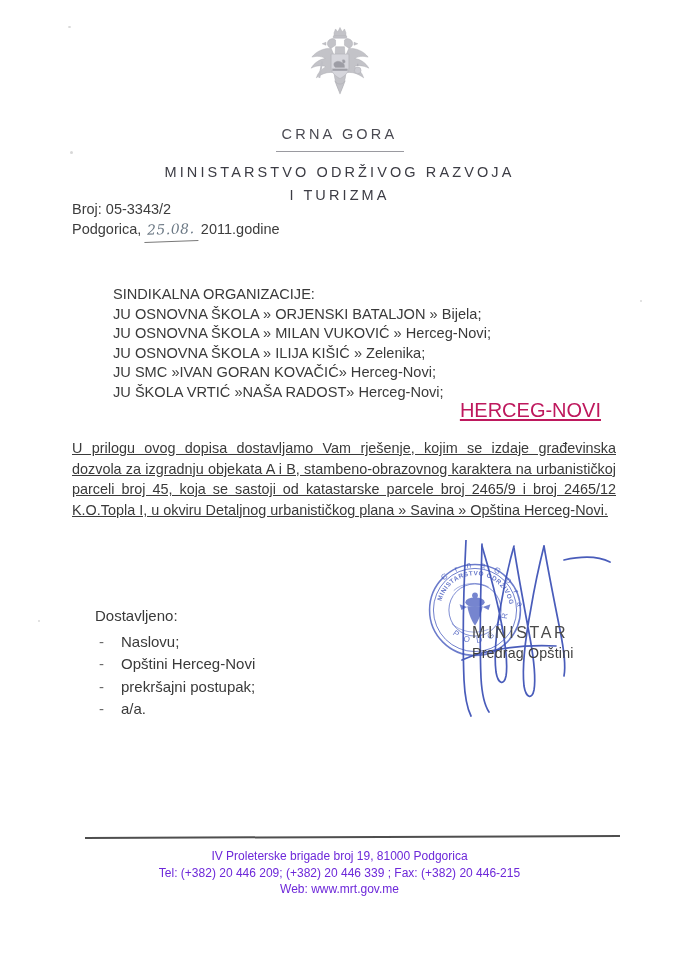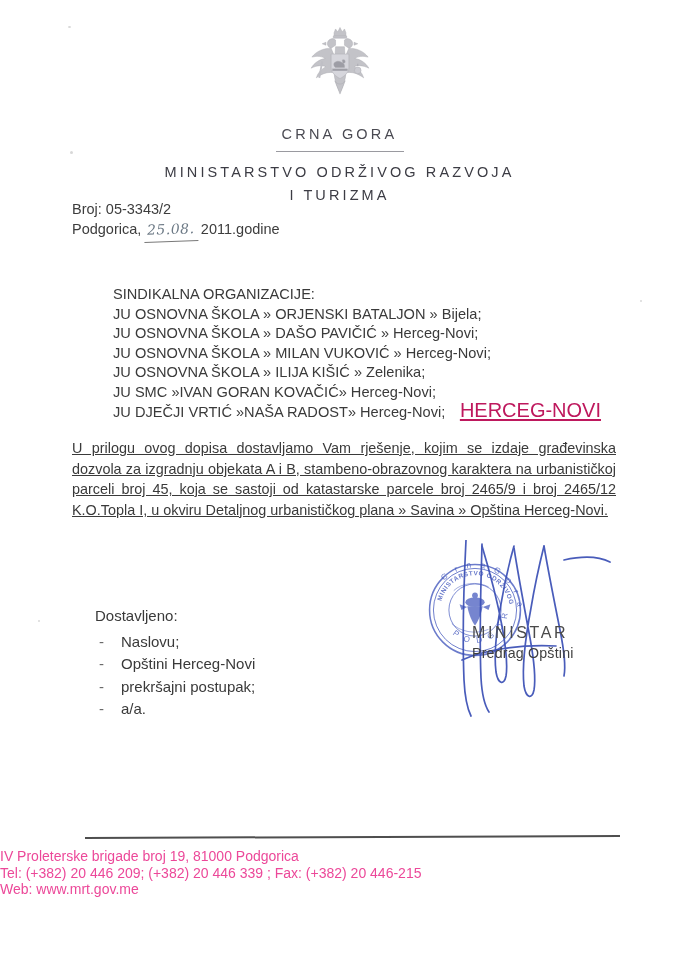--- a/index.html
+++ b/index.html
@@ -213,24 +213,24 @@
     width: 535px;
     height: 2px;
     background: #4e4e4e;
     transform: rotate(-0.22deg);
   }
   #footer {
     position: absolute;
     left: 0;
     top: 848px;
     width: 679px;
-    text-align: left;
-    font-size: 14px;
+    text-align: center;
+    font-size: 12px;
     line-height: 16.5px;
-    color: #ec4899;
+    color: #6d28d9;
   }
 </style>
 </head>
 <body>
 
 <div id="page">
 
   <div class="speckle" style="left:68px;top:26px;width:3px;height:2px;"></div>
   <div class="speckle" style="left:70px;top:151px;width:3px;height:3px;"></div>
   <div class="speckle" style="left:640px;top:300px;width:2px;height:2px;"></div>
@@ -278,25 +278,24 @@
     <div id="ref-line2">
       <span>Podgorica,</span>
       <span class="handwritten-date">25.08.</span>
       <span>2011.godine</span>
     </div>
   </div>
 
   <div id="addressees">
     <div>SINDIKALNA ORGANIZACIJE:</div>
     <div>JU OSNOVNA ŠKOLA » ORJENSKI BATALJON » Bijela;</div>
-    <div>JU OSNOVNA ŠKOLA » DAŠO PAVIČIĆ » Herceg-Novi;</div>
     <div>JU OSNOVNA ŠKOLA » MILAN VUKOVIĆ  » Herceg-Novi;</div>
     <div>JU OSNOVNA ŠKOLA » ILIJA KIŠIĆ » Zelenika;</div>
     <div>JU SMC »IVAN GORAN KOVAČIĆ» Herceg-Novi;</div>
-    <div>JU DJEČJI VRTIĆ »NAŠA RADOST» Herceg-Novi;</div>
+    <div>JU ŠKOLA VRTIĆ »NAŠA RADOST» Herceg-Novi;</div>
   </div>
 
   <div id="city-line">HERCEG-NOVI</div>
 
   <div id="body-text">
     <p>U prilogu ovog dopisa dostavljamo Vam rješenje, kojim se izdaje građevinska dozvola za izgradnju objekata A i B, stambeno-obrazovnog karaktera na urbanističkoj parceli broj 45, koja se sastoji od katastarske parcele broj 2465/9 i broj 2465/12 K.O.Topla I, u okviru Detaljnog urbanističkog plana » Savina » Opština Herceg-Novi.</p>
   </div>
 
   <svg id="stamp" viewBox="0 0 120 120">
     <defs>

